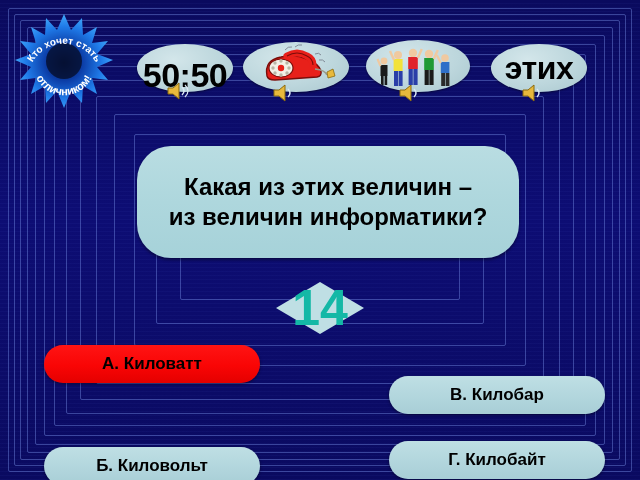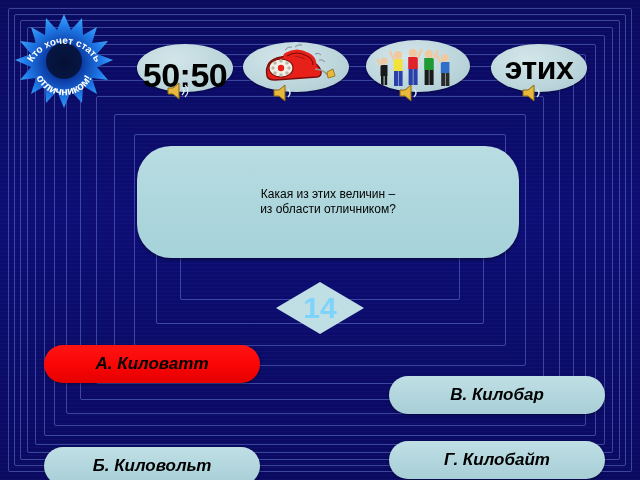--- a/index.html
+++ b/index.html
@@ -104,22 +104,22 @@
     border-radius: 34px;
     background: linear-gradient(to bottom, #b9dde2 0%, #aed7dd 50%, #a6d2d9 100%);
     box-shadow: 0 2px 3px rgba(0,0,0,0.4);
     display: flex;
     flex-direction: column;
     align-items: center;
     justify-content: center;
     text-align: center;
   }
   .question-line {
-    font-size: 12px;
-    font-weight: normal;
+    font-size: 24px;
+    font-weight: bold;
     color: #000000;
     line-height: 1.25;
     white-space: nowrap;
   }
 
   
   #question-number {
     position: absolute;
     left: 276px;
     top: 282px;
@@ -131,41 +131,40 @@
     inset: 0;
     background: #bfdfe4;
     clip-path: polygon(50% 0%, 100% 50%, 50% 100%, 0% 50%);
   }
   #question-number .num {
     position: absolute;
     inset: 0;
     display: flex;
     align-items: center;
     justify-content: center;
-    font-size: 30px;
+    font-size: 50px;
     font-weight: bold;
-    color: #7dd3fc;
+    color: #14b8a6;
     line-height: 1;
   }
 
   
   .answer {
     position: absolute;
     border-radius: 999px;
     display: flex;
     align-items: center;
     justify-content: center;
     box-shadow: 0 1px 3px rgba(0,0,0,0.45);
   }
   .answer-text {
     font-size: 17px;
     font-weight: bold;
     color: #000000;
     white-space: nowrap;
-    font-style: italic;
   }
   .answer.normal {
     background: linear-gradient(to bottom, #bfdfe4 0%, #b2d6dd 55%, #a8ced6 100%);
     margin-top: 36px;
   }
   .answer.selected {
     background: linear-gradient(to bottom, #ff1414 0%, #f90505 55%, #e40000 100%);
   }
 
   #answer-a { left: 44px;  top: 345px; width: 216px; height: 38px; }
@@ -317,21 +316,21 @@
   </div>
   <div class="speaker" id="speaker-stop">
     <svg viewBox="0 0 26 22" xmlns="http://www.w3.org/2000/svg">
       <polygon points="2,8 7,8 13,3 13,19 7,14 2,14" fill="#e8b93c" stroke="#8a6a10" stroke-width="1"></polygon>
       <path d="M16,7 q4,4 0,8" fill="none" stroke="#dce8f5" stroke-width="1.4"></path>
     </svg>
   </div>
 
   <div id="question-panel">
     <div class="question-line">Какая из этих величин –</div>
-    <div class="question-line">из области отличником?</div>
+    <div class="question-line">из величин информатики?</div>
   </div>
 
   <div id="question-number">
     <div class="diamond"></div>
     <div class="num">14</div>
   </div>
 
   <div class="answer selected" id="answer-a">
     <span class="answer-text">А. Киловатт</span>
   </div>

